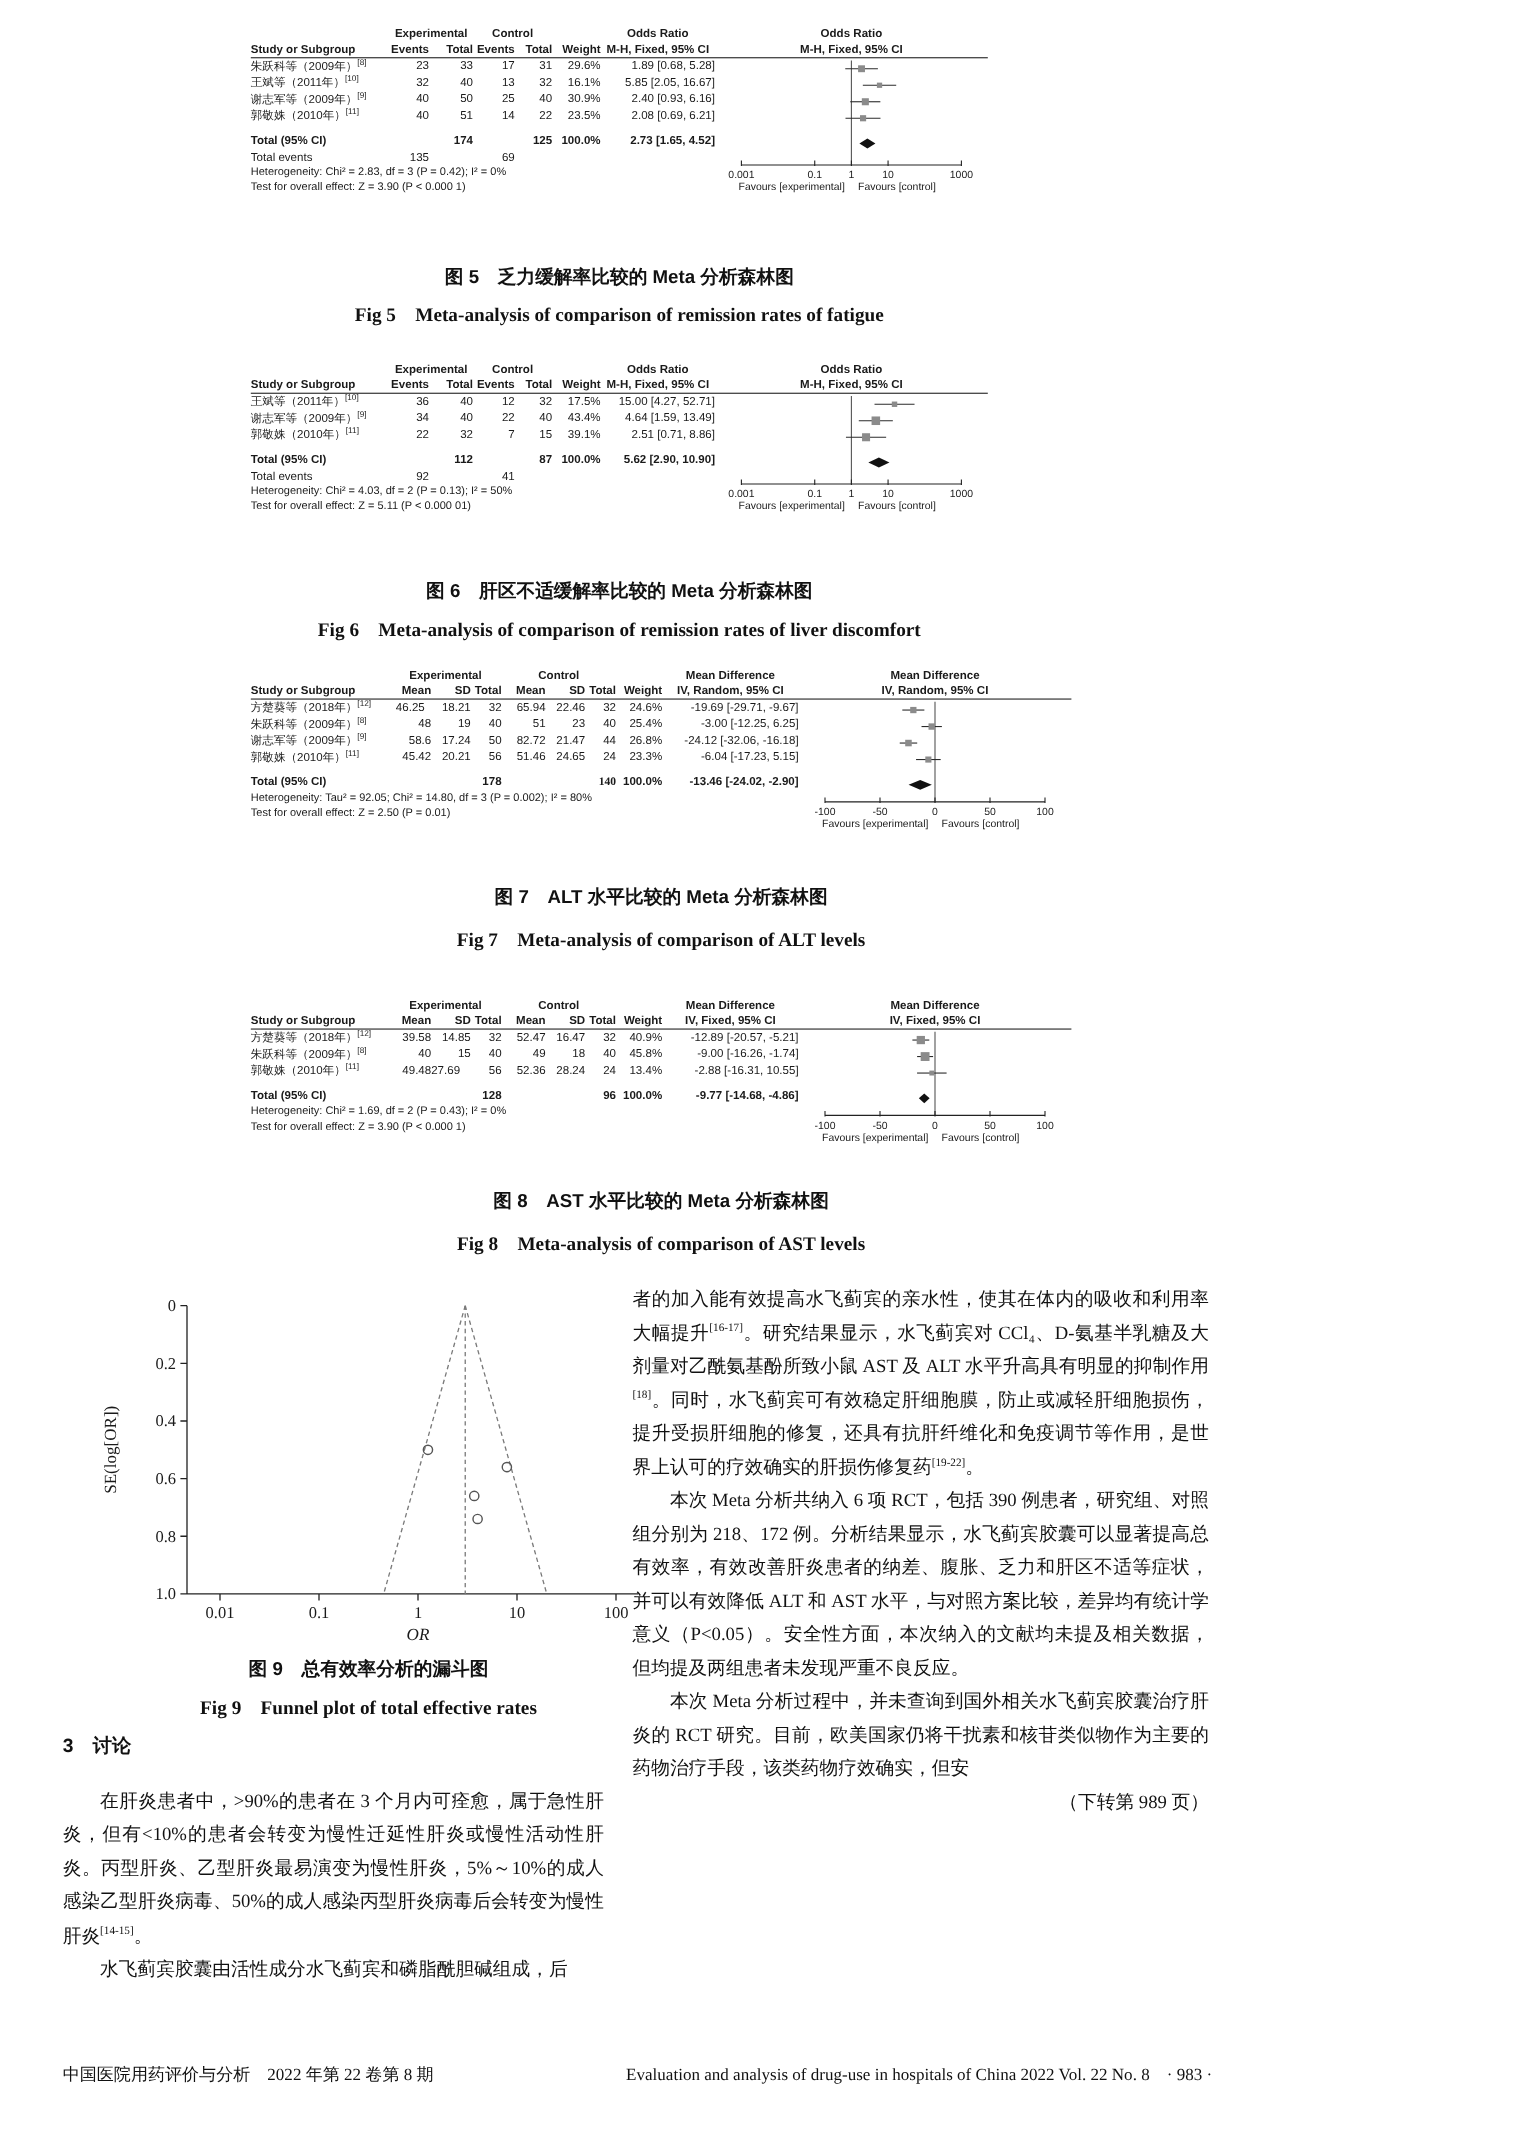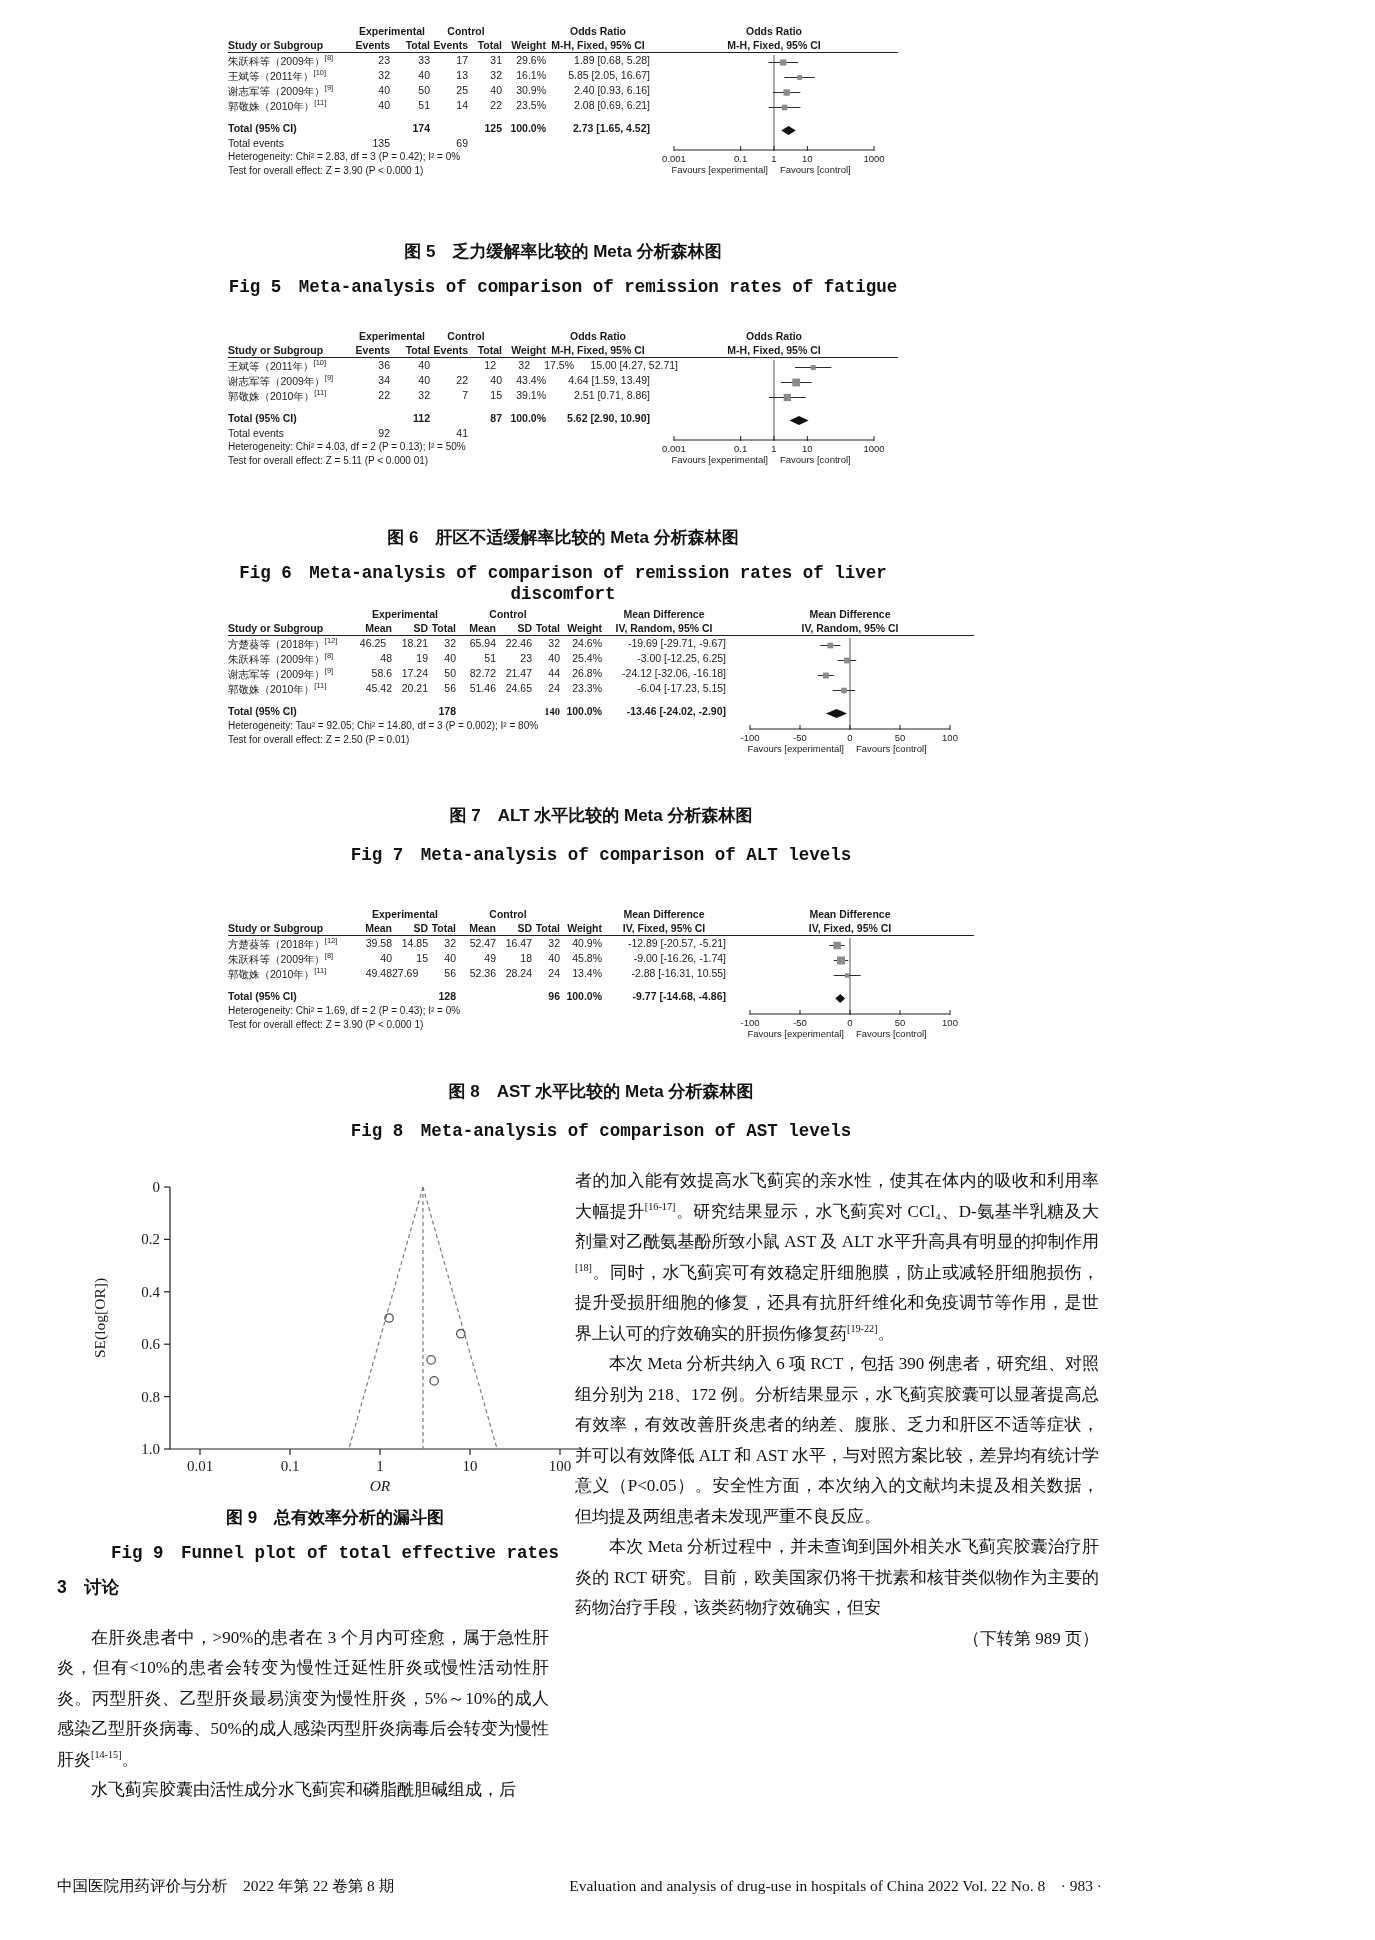--- a/index.html
+++ b/index.html
@@ -16,21 +16,21 @@
   .f-study .f-cell{line-height:15px}
   .f-gap{height:8px}
   .f-total .f-cell{font-weight:bold;line-height:15px}
   .f-events .f-cell{line-height:14px}
   .f-note{font-size:10px;line-height:14px;white-space:nowrap}
   .fsup{font-size:7.5px;vertical-align:super}
   .forest svg{position:absolute;overflow:visible}
   
   .cap{position:absolute;text-align:center;font-weight:bold}
   .cap-zh{font-size:17px;font-family:"Liberation Sans",sans-serif}
-  .cap-en{font-size:17.5px;font-family:Liberation Mono, monospace}
+  .cap-en{font-size:17.5px;font-family:Liberation Serif, serif}
   
   .col{position:absolute;font-size:17px;line-height:30.5px;text-align:justify}
   .col p{margin:0;padding:0}
   .indent{text-indent:2em}
   .sec-head{font-weight:bold;font-family:"Liberation Sans",sans-serif;font-size:17.5px;margin-bottom:20px}
   .cont{text-align:right;text-indent:0}
   sup{font-size:0.6em;line-height:0}
   .footer{position:absolute;display:flex;justify-content:space-between;font-size:15.5px}
   .funnel{position:absolute}
 </style>
@@ -157,21 +157,21 @@
         <div class="f-cell" style="width: 38px; text-align: right;">Events</div>
         <div class="f-cell" style="width: 34px; text-align: right;">Total</div>
         <div class="f-cell" style="width: 44px; text-align: right;">Weight</div>
         <div class="f-cell" style="width: 104px; text-align: center;">M-H, Fixed, 95% CI</div>
         <div class="f-cell" style="width: 248px; text-align: center;">M-H, Fixed, 95% CI</div>
       </div>
       <div class="f-row f-study">
         <div class="f-cell" style="width: 126px; text-align: left;">王斌等（2011年）<span class="fsup">[10]</span></div>
         <div class="f-cell" style="width: 36px; text-align: right;">36</div>
         <div class="f-cell" style="width: 40px; text-align: right;">40</div>
-        <div class="f-cell" style="width: 38px; text-align: right; padding-left: 28px;">12</div>
+        <div class="f-cell" style="width: 38px; text-align: right;">12</div>
         <div class="f-cell" style="width: 34px; text-align: right;">32</div>
         <div class="f-cell" style="width: 44px; text-align: right;">17.5%</div>
         <div class="f-cell" style="width: 104px; text-align: right;">15.00 [4.27, 52.71]</div>
       </div>
       <div class="f-row f-study">
         <div class="f-cell" style="width: 126px; text-align: left;">谢志军等（2009年）<span class="fsup">[9]</span></div>
         <div class="f-cell" style="width: 36px; text-align: right;">34</div>
         <div class="f-cell" style="width: 40px; text-align: right;">40</div>
         <div class="f-cell" style="width: 38px; text-align: right;">22</div>
         <div class="f-cell" style="width: 34px; text-align: right;">40</div>

